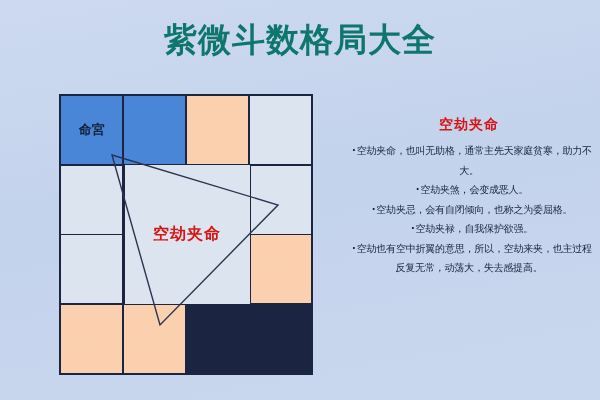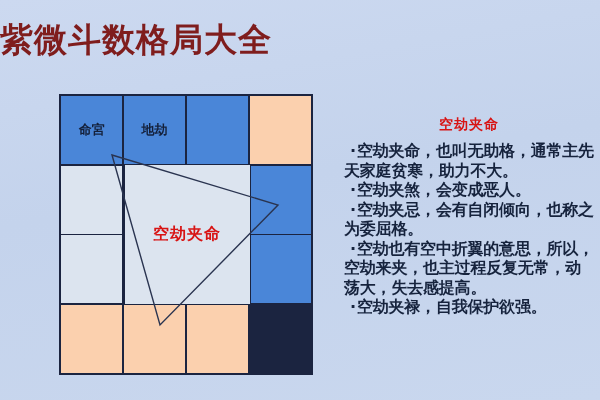--- a/index.html
+++ b/index.html
@@ -19,25 +19,25 @@
     position: absolute;
     inset: 0;
   }
 
   
   .title {
     position: absolute;
     left: 0;
     top: 20px;
     width: 600px;
-    text-align: left;
+    text-align: center;
     font-size: 33px;
     line-height: 40px;
     font-weight: bold;
-    color: #7f1d1d;
+    color: #0f766e;
     letter-spacing: 1px;
     white-space: nowrap;
   }
 
   
   .grid-wrap {
     position: absolute;
     left: 59px;
     top: 94px;
     width: 254px;
@@ -113,48 +113,46 @@
     color: #d81414;
     margin: 0 0 7px 0;
     letter-spacing: 1px;
   }
   .bullets {
     margin: 0;
     padding: 0;
     list-style: none;
   }
   .bullet {
-    font-size: 16px;
+    font-size: 10px;
     line-height: 19.5px;
     color: #16233d;
-    font-weight: bold;
+    font-weight: normal;
     text-indent: 6px;
     margin-bottom: 0px;
     letter-spacing: -0.2px;
+    text-align: center;
   }
   .bullet::before {
     content: "·";
     font-weight: bold;
     margin-right: 1px;
   }
 </style>
 </head>
 <body>
 
 <div id="page-root">
 
   <div class="title">紫微斗数格局大全</div>
 
   <div class="grid-wrap">
     <div class="grid" id="grid">
         <div class="cell blue">
           <span>命宮</span>
-        </div>
-        <div class="cell blue">
-          <span>地劫</span>
         </div>
         <div class="cell blue"></div>
         <div class="cell peach"></div>
         <div class="cell center"></div>
         <div class="cell center"></div>
         <div class="cell peach"></div>
         <div class="cell blue"></div>
         <div class="cell center"></div>
         <div class="cell center"></div>
         <div class="cell peach"></div>
@@ -172,18 +170,18 @@
       <polygon id="tri" fill="none" stroke="#2a3450" stroke-width="1.4" points="53,61 219,111 101,231"></polygon>
     </svg>
   </div>
 
   <div class="panel">
     <div class="panel-heading">空劫夹命</div>
     <ul class="bullets" id="bullets">
         <li class="bullet">空劫夹命，也叫无助格，通常主先天家庭贫寒，助力不大。</li>
         <li class="bullet">空劫夹煞，会变成恶人。</li>
         <li class="bullet">空劫夹忌，会有自闭倾向，也称之为委屈格。</li>
+        <li class="bullet">空劫夹禄，自我保护欲强。</li>
         <li class="bullet">空劫也有空中折翼的意思，所以，空劫来夹，也主过程反复无常，动荡大，失去感提高。</li>
-        <li class="bullet">空劫夹禄，自我保护欲强。</li>
       </ul>
   </div>
 
 </div>
 
 </body></html>

